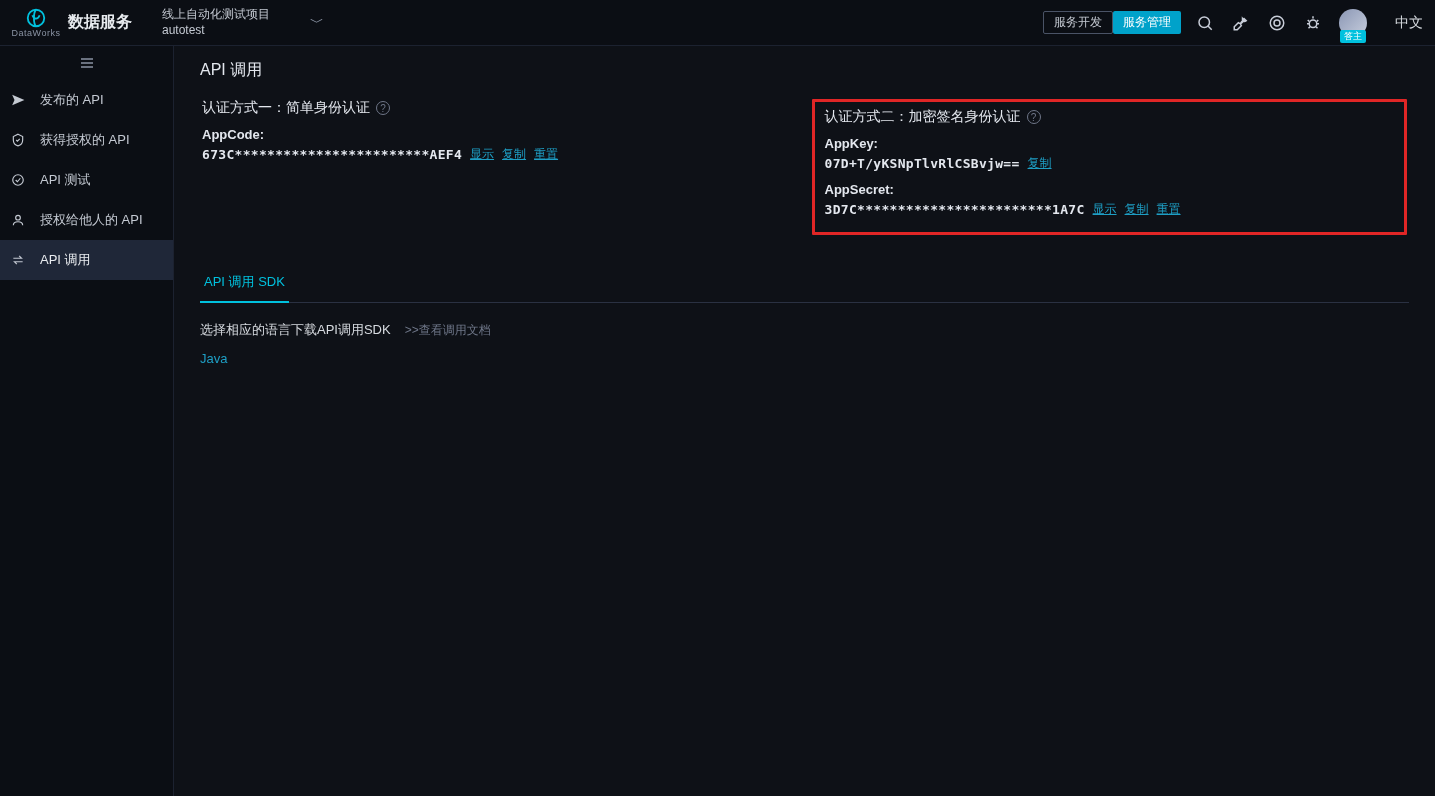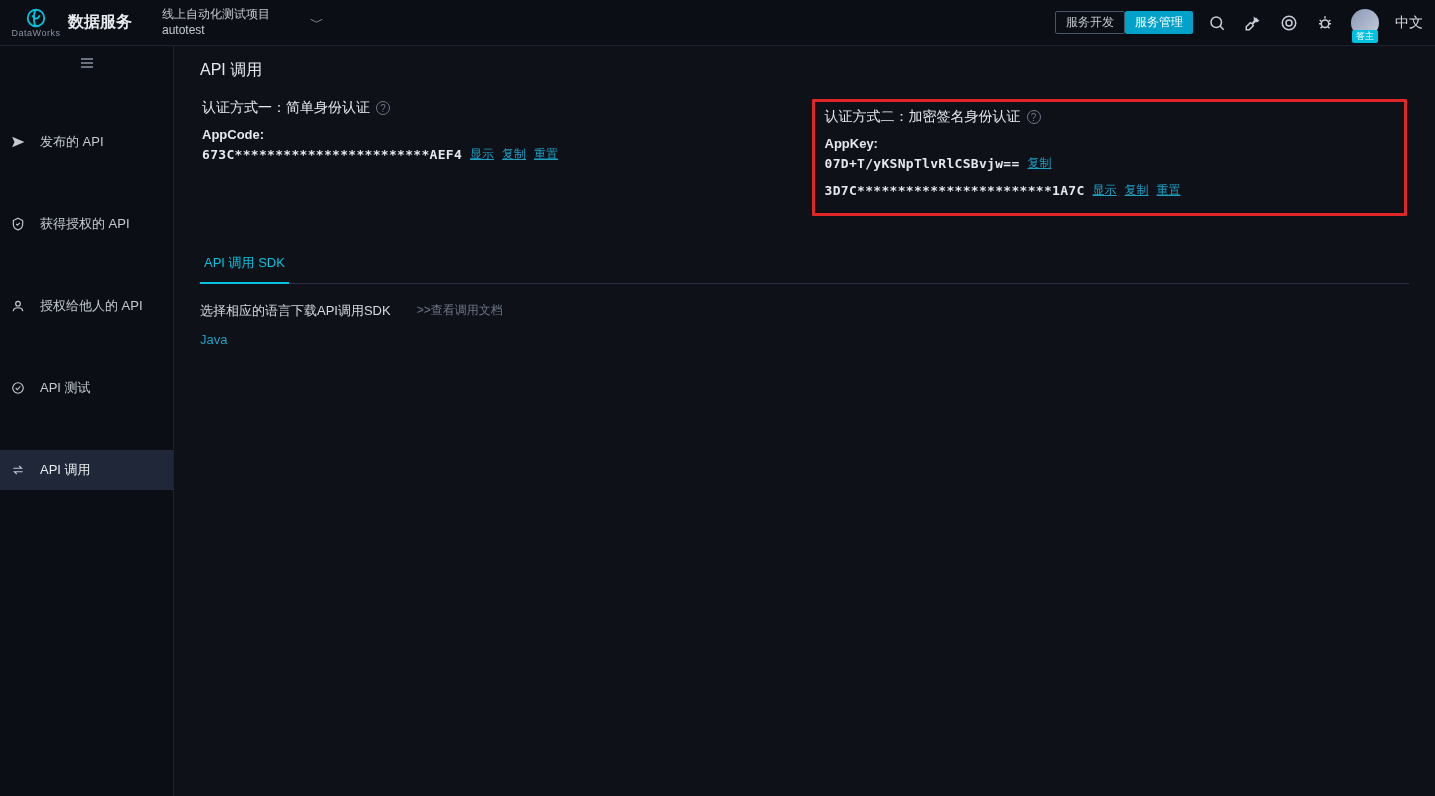--- a/index.html
+++ b/index.html
@@ -15,24 +15,24 @@
   .project-line { font-size:12px; color:#c4c9d2; }
   .chev { color:#8a93a3; font-size:14px; user-select:none; }
   .topbar-spacer { flex:1; }
   .nav-tab-out { border:1px solid #4a5366; border-radius:2px; padding:2px 10px; font-size:12px; color:#c4c9d2; background:transparent; cursor:pointer; }
   .nav-tab-act { border:none; background:#00a2ca; color:#fff; border-radius:2px; padding:3px 10px; font-size:12px; margin-left:0; cursor:pointer;text-align:center; }
   .top-icons { display:flex; align-items:center; gap:16px; margin-left:14px; }
   .top-icon { width:20px; height:20px; color:#c8cdd8; display:flex; align-items:center; justify-content:center; cursor:pointer; }
   .avatar-wrap { position:relative; width:28px; height:28px; }
   .avatar { width:28px; height:28px; border-radius:50%; background:linear-gradient(135deg,#8b97b5,#c7cedd); }
   .badge { position:absolute; bottom:-6px; left:50%; transform:translateX(-50%); background:#00c1de; color:#fff; font-size:9px; padding:0 4px; border-radius:2px; white-space:nowrap; }
-  .lang { font-size:14px; color:#d7dbe0; margin-left:0; cursor:pointer;font-family:Liberation Serif, serif; }
+  .lang { font-size:14px; color:#d7dbe0; margin-left:12px; cursor:pointer;font-family:Liberation Serif, serif; }
   
   .body { display:flex; height:calc(796px - 46px); }
-  .sidebar { width:174px; background:#0b0e14; border-right:1px solid #1c2230; display:flex; flex-direction:column;gap:42px; }
+  .sidebar { width:174px; background:#0b0e14; border-right:1px solid #1c2230; display:flex; flex-direction:column; }
   .collapse-bar { height:34px; display:flex; align-items:center; justify-content:center; color:#8a93a3; cursor:pointer; }
   .side-item { display:flex; align-items:center; gap:14px; padding:0 10px; height:40px; color:#c4c9d2; font-size:13px; cursor:pointer; }
   .side-item.active { background:#1f2738; color:#e8ebef; }
   .side-item .side-icon { width:16px; height:16px; display:flex; align-items:center; justify-content:center; color:#c4c9d2; }
   
   .main { flex:1; padding:14px 26px; overflow:auto; }
   .page-title { font-size:16px; font-weight:500; color:#e3e7ee; margin-bottom:14px; }
   .tabs { display:flex; align-items:flex-end; border-bottom:1px solid #2a3142; }
   .tab { padding:10px 4px; margin-right:20px; font-size:13px; color:#e3e7ee; cursor:pointer; }
   .tab.active { color:#00c1de; border-bottom:2px solid #00c1de; margin-bottom:-1px; }
@@ -41,21 +41,21 @@
   .auth-col { flex:1; padding:4px 2px; }
   .section-head { display:flex; align-items:center; gap:6px; font-size:14px; color:#e3e7ee; margin-bottom:10px; }
   .help { width:14px; height:14px; border:1px solid #6e7688; border-radius:50%; display:inline-flex; align-items:center; justify-content:center; font-size:10px; color:#6e7688; }
   .field-label { font-size:13px; font-weight:600; color:#e3e7ee; margin-bottom:4px; }
   .field-row { display:flex; align-items:center; gap:8px; margin-bottom:10px; }
   .mono { font-family:"Consolas","Menlo",monospace; font-size:13px; font-weight:600; letter-spacing:0.3px; color:#e3e7ee; }
   .link { color:#1e9fc5; font-size:12px; text-decoration:underline; cursor:pointer; }
   .highlight-box { border:3px solid #e02626; border-radius:1px; padding:6px 10px 4px 10px; }
   .sdk-tabs { display:flex; border-bottom:1px solid #2a3142; margin-top:24px; }
   .sdk-tab { padding:10px 4px; font-size:13px; color:#00c1de; border-bottom:2px solid #00c1de; margin-bottom:-1px; cursor:pointer; }
-  .sdk-line { display:flex; align-items:flex-start; gap:26px; margin-top:18px; font-size:13px; }
+  .sdk-line { display:flex; align-items:center; gap:14px; margin-top:18px; font-size:13px; }
   .sdk-hint { color:#6e7688; font-size:12px; cursor:pointer; }
   .java-link { display:inline-block; margin-top:12px; color:#1e9fc5; font-size:13px; cursor:pointer; }
 </style>
 </head>
 <body>
 
 <div class="topbar">
   <div class="logo-wrap">
     <span class="logo-icon">
       <svg width="22" height="22" viewBox="0 0 24 24" fill="none" stroke="#00c1de" stroke-width="2">
@@ -128,34 +128,34 @@
           <svg width="14" height="14" viewBox="0 0 24 24" fill="none" stroke="currentColor" stroke-width="2">
             <path d="M12 2l8 4v6c0 5-3.5 9-8 10-4.5-1-8-5-8-10V6l8-4z"></path>
             <path d="M9 12l2 2 4-4"></path>
           </svg>
         </span>
       <span>获得授权的 API</span>
     </div>
     <div class="side-item">
       <span class="side-icon">
           <svg width="14" height="14" viewBox="0 0 24 24" fill="none" stroke="currentColor" stroke-width="2">
+            <circle cx="12" cy="12" r="9"></circle>
+            <path d="M8 12l3 3 5-6"></path>
+          </svg>
+        </span>
+      <span>API 测试</span>
+    </div>
+    <div class="side-item">
+      <span class="side-icon">
+          <svg width="14" height="14" viewBox="0 0 24 24" fill="none" stroke="currentColor" stroke-width="2">
             <circle cx="12" cy="8" r="4"></circle>
             <path d="M4 21c0-4 4-6 8-6s8 2 8 6"></path>
           </svg>
         </span>
       <span>授权给他人的 API</span>
-    </div>
-    <div class="side-item">
-      <span class="side-icon">
-          <svg width="14" height="14" viewBox="0 0 24 24" fill="none" stroke="currentColor" stroke-width="2">
-            <circle cx="12" cy="12" r="9"></circle>
-            <path d="M8 12l3 3 5-6"></path>
-          </svg>
-        </span>
-      <span>API 测试</span>
     </div>
     <div class="side-item active">
       <span class="side-icon">
           <svg width="14" height="14" viewBox="0 0 24 24" fill="none" stroke="currentColor" stroke-width="2">
             <path d="M4 9h14l-4-4M20 15H6l4 4"></path>
           </svg>
         </span>
       <span>API 调用</span>
     </div>
   </div>
@@ -183,20 +183,21 @@
         <div class="highlight-box">
           <div class="section-head">
             <span>认证方式二：加密签名身份认证</span>
             <span class="help">?</span>
           </div>
           <div class="field-label">AppKey:</div>
           <div class="field-row">
             <span class="mono">07D+T/yKSNpTlvRlCSBvjw==</span>
             <span class="link">复制</span>
           </div>
+          <div class="field-label">AppSecret:</div>
           <div class="field-row">
             <span class="mono">3D7C************************1A7C</span>
             <span class="link">显示</span>
             <span class="link">复制</span>
             <span class="link">重置</span>
           </div>
         </div>
       </div>
     </div>
 

